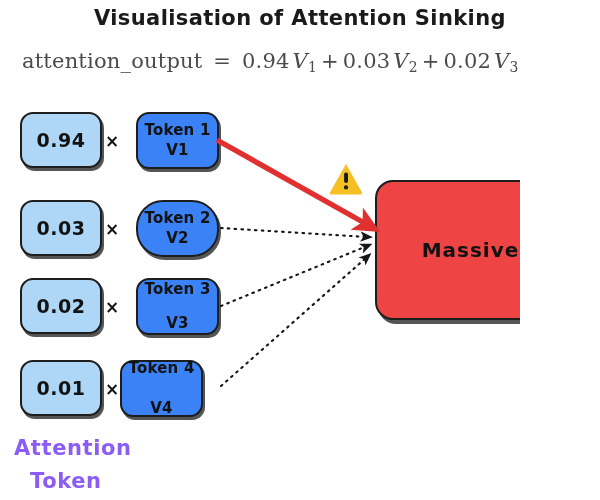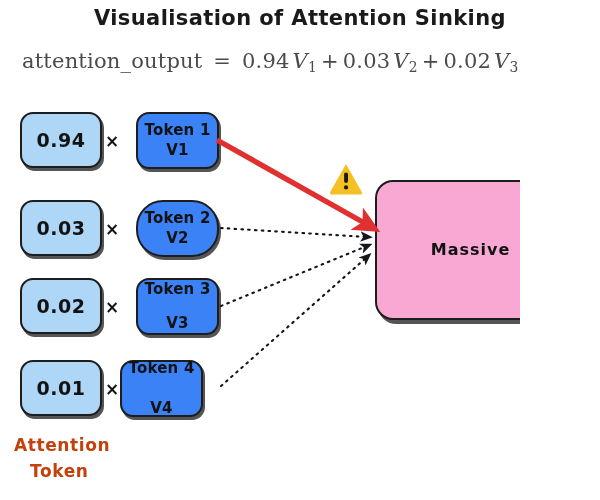--- a/index.html
+++ b/index.html
@@ -95,48 +95,48 @@
   }
 
   
   #massive-box {
     position: absolute;
     left: 375px;
     top: 180px;
     width: 191px;
     height: 140px;
     box-sizing: border-box;
-    background: #f9a8d4;
+    background: #ef4444;
     border: 2.5px solid #1d1d1d;
     border-radius: 18px;
     display: flex;
     flex-direction: column;
     align-items: center;
     justify-content: center;
     font-family: "DejaVu Sans", sans-serif;
-    font-size: 16px;
+    font-size: 20px;
     font-weight: 600;
     letter-spacing: 1px;
     line-height: 1.6;
     color: #121212;
     box-shadow: 3px 4px 0 rgba(20,20,20,0.72);
   }
   #massive-box .mline { display: block; text-align: center; }
 
   
   #attention-weight-label {
     position: absolute;
     left: 14px;
     top: 432px;
     font-family: "DejaVu Sans", sans-serif;
-    font-size: 17px;
+    font-size: 21px;
     font-weight: 600;
     letter-spacing: 0.6px;
     line-height: 1.55;
-    color: #c2410c;
+    color: #8b5cf6;
   }
   #attention-weight-label .cline { display: block; }
   #attention-weight-label .cline.indent { padding-left: 16px; }
 
   
   #overlay {
     position: absolute;
     left: 0; top: 0;
     width: 600px; height: 500px;
     pointer-events: none;

